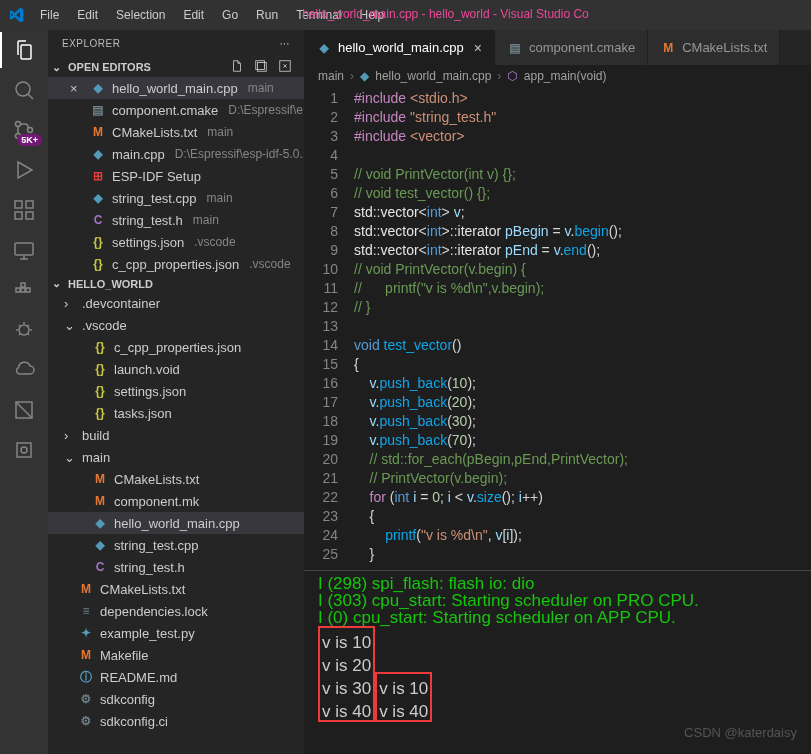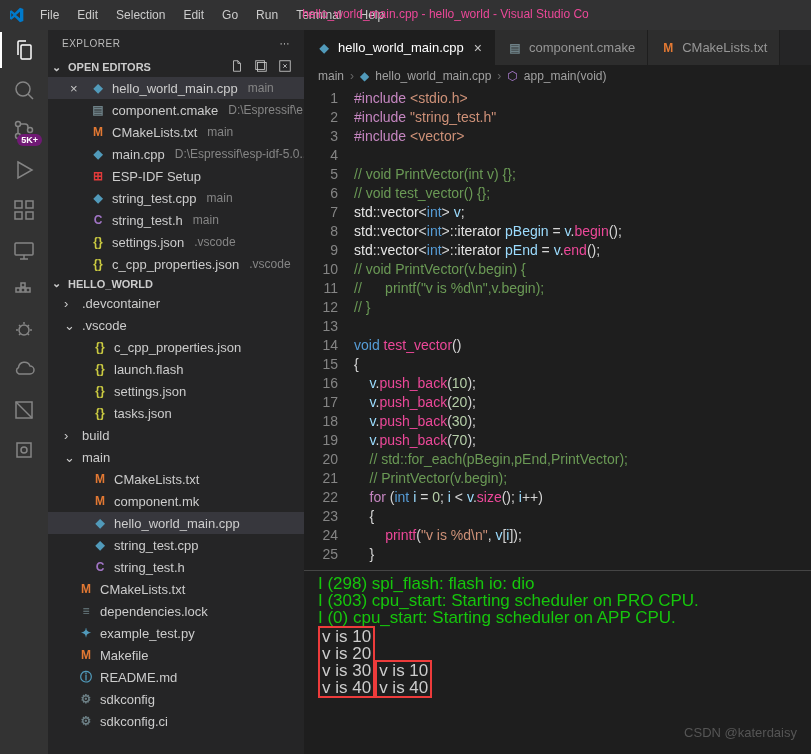--- a/index.html
+++ b/index.html
@@ -37,28 +37,28 @@
 .code-area { flex: 1; display: flex; overflow: hidden; font-family: 'Consolas', monospace; font-size: 14px; line-height: 19px; }
 .gutter { width: 50px; text-align: right; color: #858585; padding-right: 16px; padding-top: 2px; }
 .code-content { flex: 1; padding-top: 2px; white-space: pre; overflow: hidden; }
 .panel { height: 184px; border-top: 1px solid #454545; display: flex; flex-direction: column; background: #1e1e1e; }
 .panel-tabs { display: flex; padding: 6px 14px; gap: 20px; font-size: 11px; }
 .panel-tab { color: #969696; cursor: pointer; padding: 2px 0; letter-spacing: 0.3px; }
 .panel-tab.active { color: #e7e7e7; border-bottom: 1px solid #e7e7e7; }
 .panel-badge { background: #4d4d4d; border-radius: 8px; padding: 0 5px; font-size: 10px; margin-left: 4px; }
 .terminal-content { flex: 1; padding: 4px 14px; font-family: 'Consolas', monospace; font-size: 17px; line-height: 17px; overflow: hidden; }
 .term-green { color: #16c60c; }
-.term-white { color: #cccccc; }
+.term-white { color: #cccccc; margin-top: 6px; }
 .red-box { border: 2px solid #ed3b3b; padding: 0 2px; display: inline-block; }
 .watermark { position: absolute; bottom: 14px; right: 14px; color: #555; font-size: 13px; }
 .kw { color: #c586c0; }
 .str { color: #ce9178; }
 .type { color: #569cd6; }
 .cls { color: #e5e5e5; }
-.fn { color: #ec4899; }
+.fn { color: #0ea5e9; }
 .cmt { color: #6a9955; }
 .num { color: #b5cea8; }
 .var { color: #9cdcfe; }
 .op { color: #d4d4d4; }
 .ic-cpp { color: #519aba; }
 .ic-cmake { color: #6d8086; }
 .ic-h { color: #a074c4; }
 .ic-json { color: #cbcb41; }
 .ic-md { color: #519aba; }
 .ic-py { color: #519aba; }
@@ -253,21 +253,21 @@
         <div class="tree-item" style="padding-left:16px">
       <span class="chevron">⌄</span>
       <span>.vscode</span>
         </div>
         <div class="tree-item " style="padding-left:44px">
     <span class="file-icon ic-json">{}</span>
           <span>c_cpp_properties.json</span>
         </div>
         <div class="tree-item " style="padding-left:44px">
     <span class="file-icon ic-json">{}</span>
-          <span>launch.flash</span>
+          <span>launch.void</span>
         </div>
         <div class="tree-item " style="padding-left:44px">
     <span class="file-icon ic-json">{}</span>
           <span>settings.json</span>
         </div>
         <div class="tree-item " style="padding-left:44px">
     <span class="file-icon ic-json">{}</span>
           <span>tasks.json</span>
         </div>
         <div class="tree-item" style="padding-left:16px">

